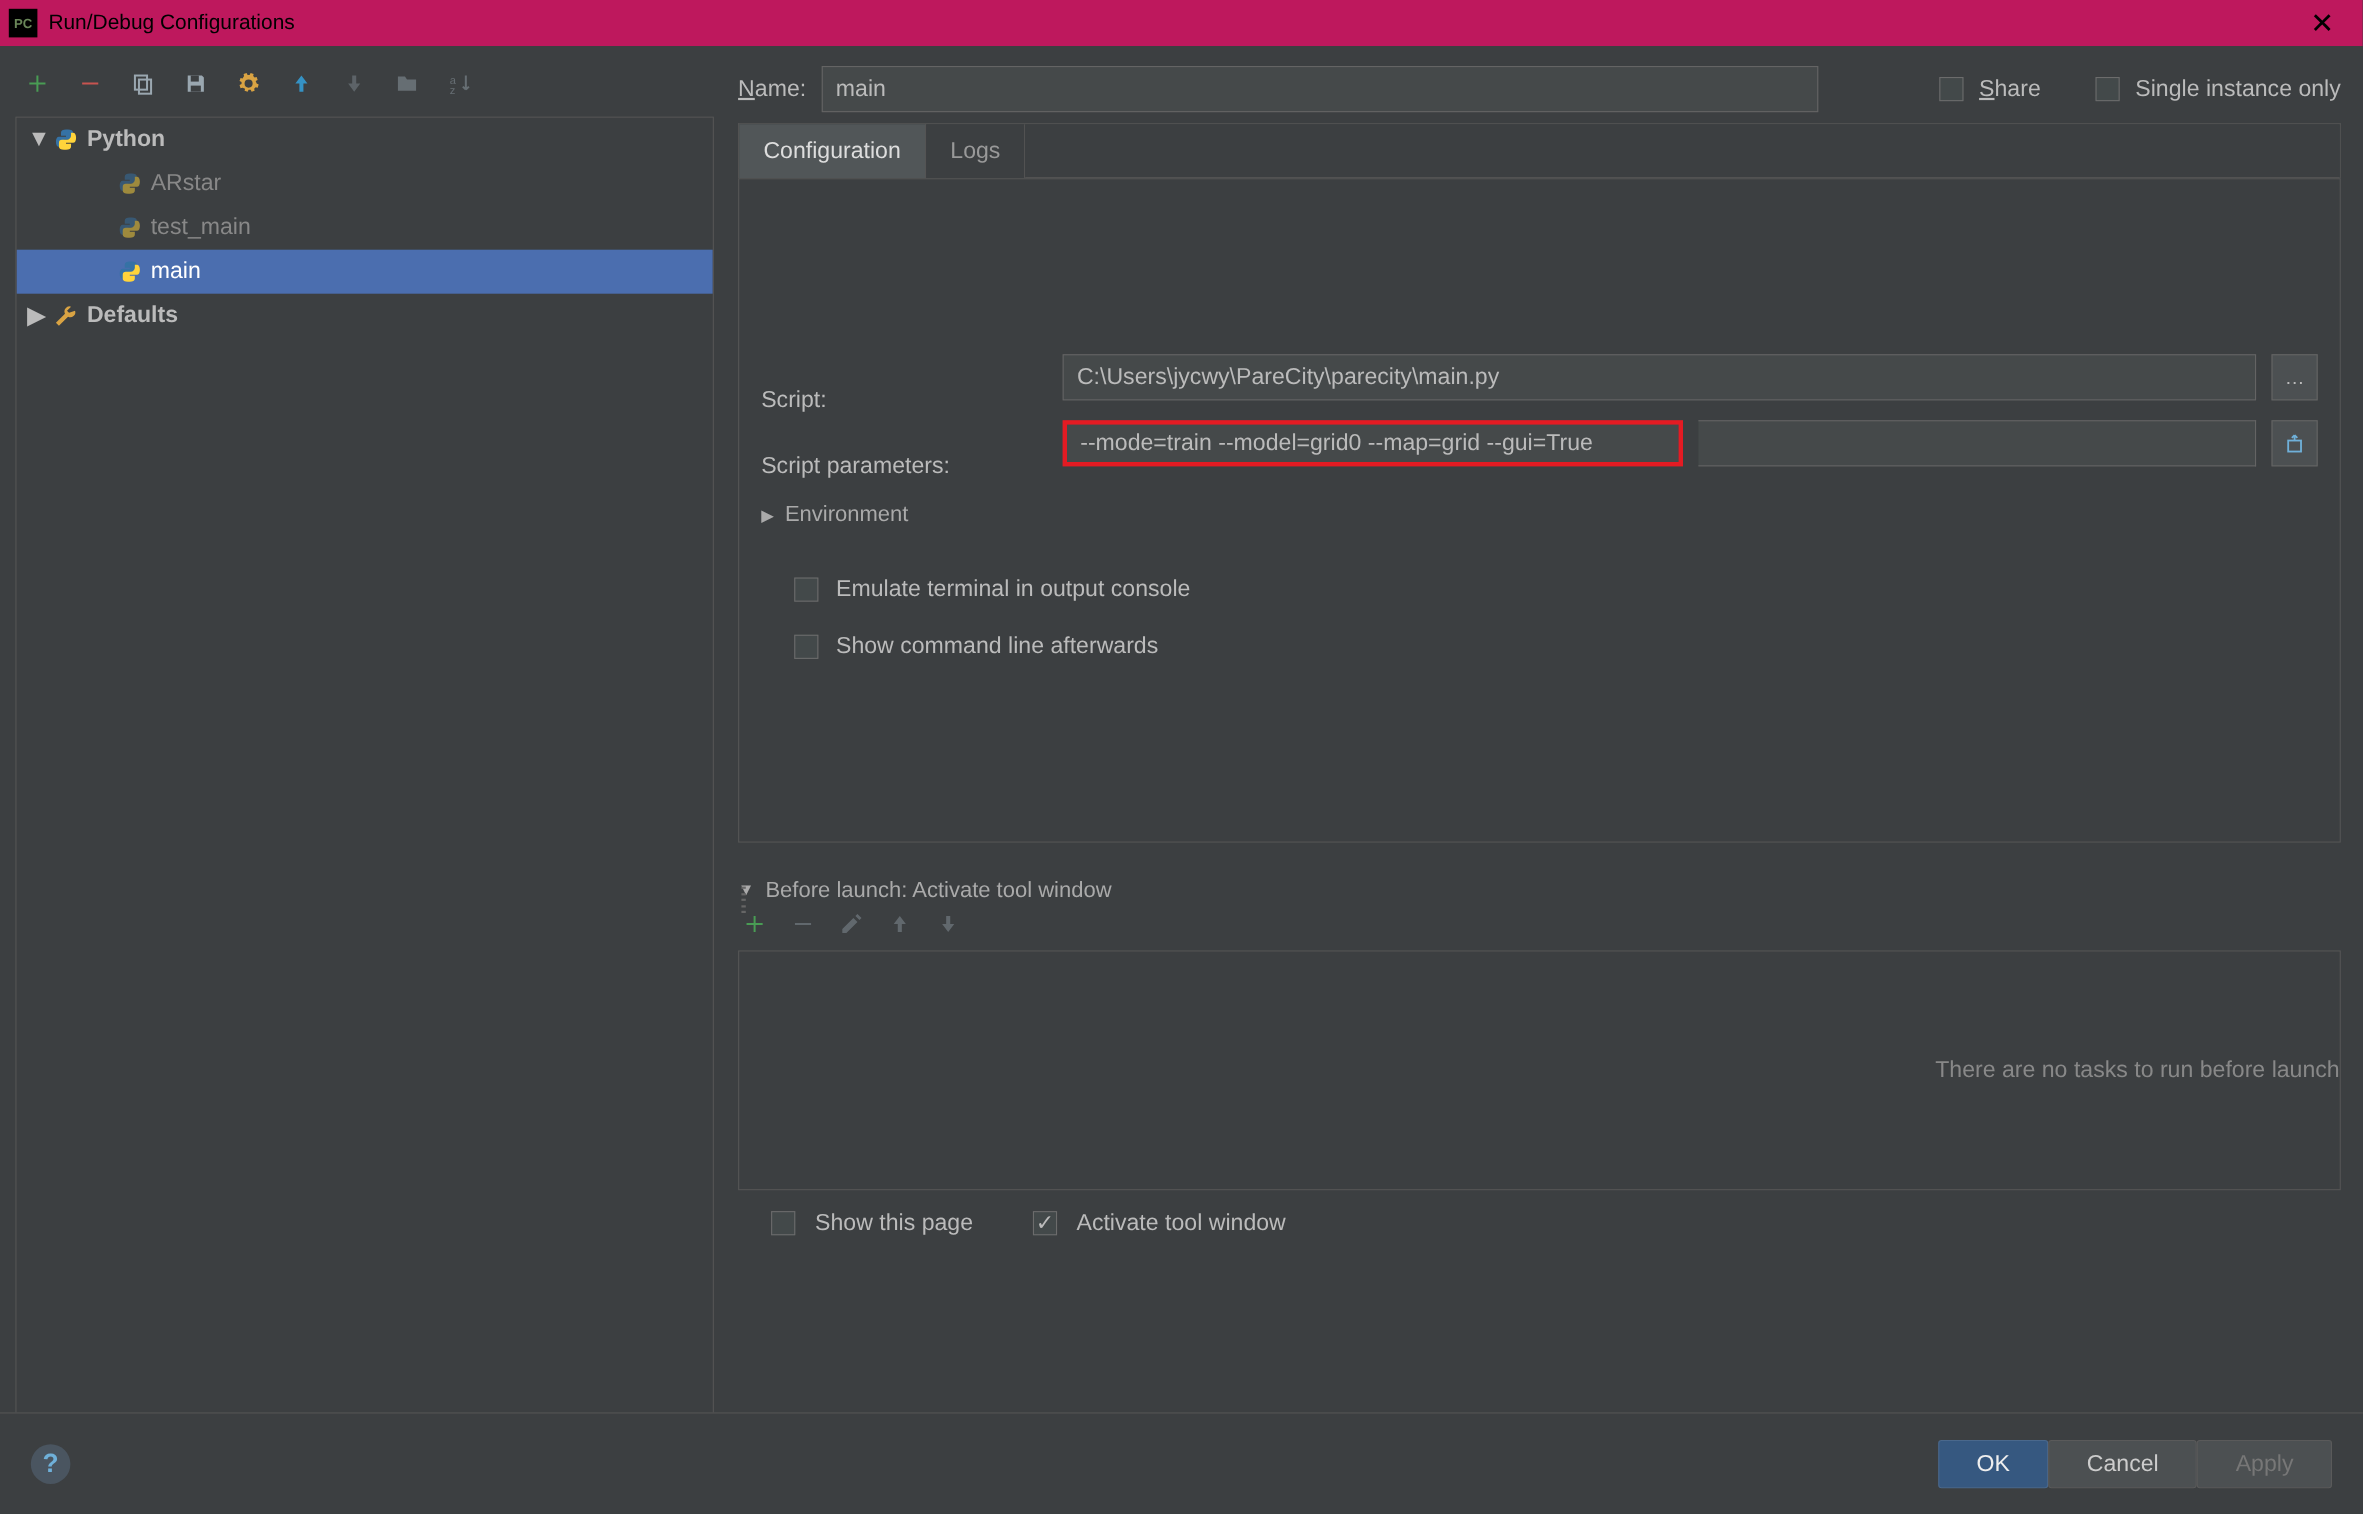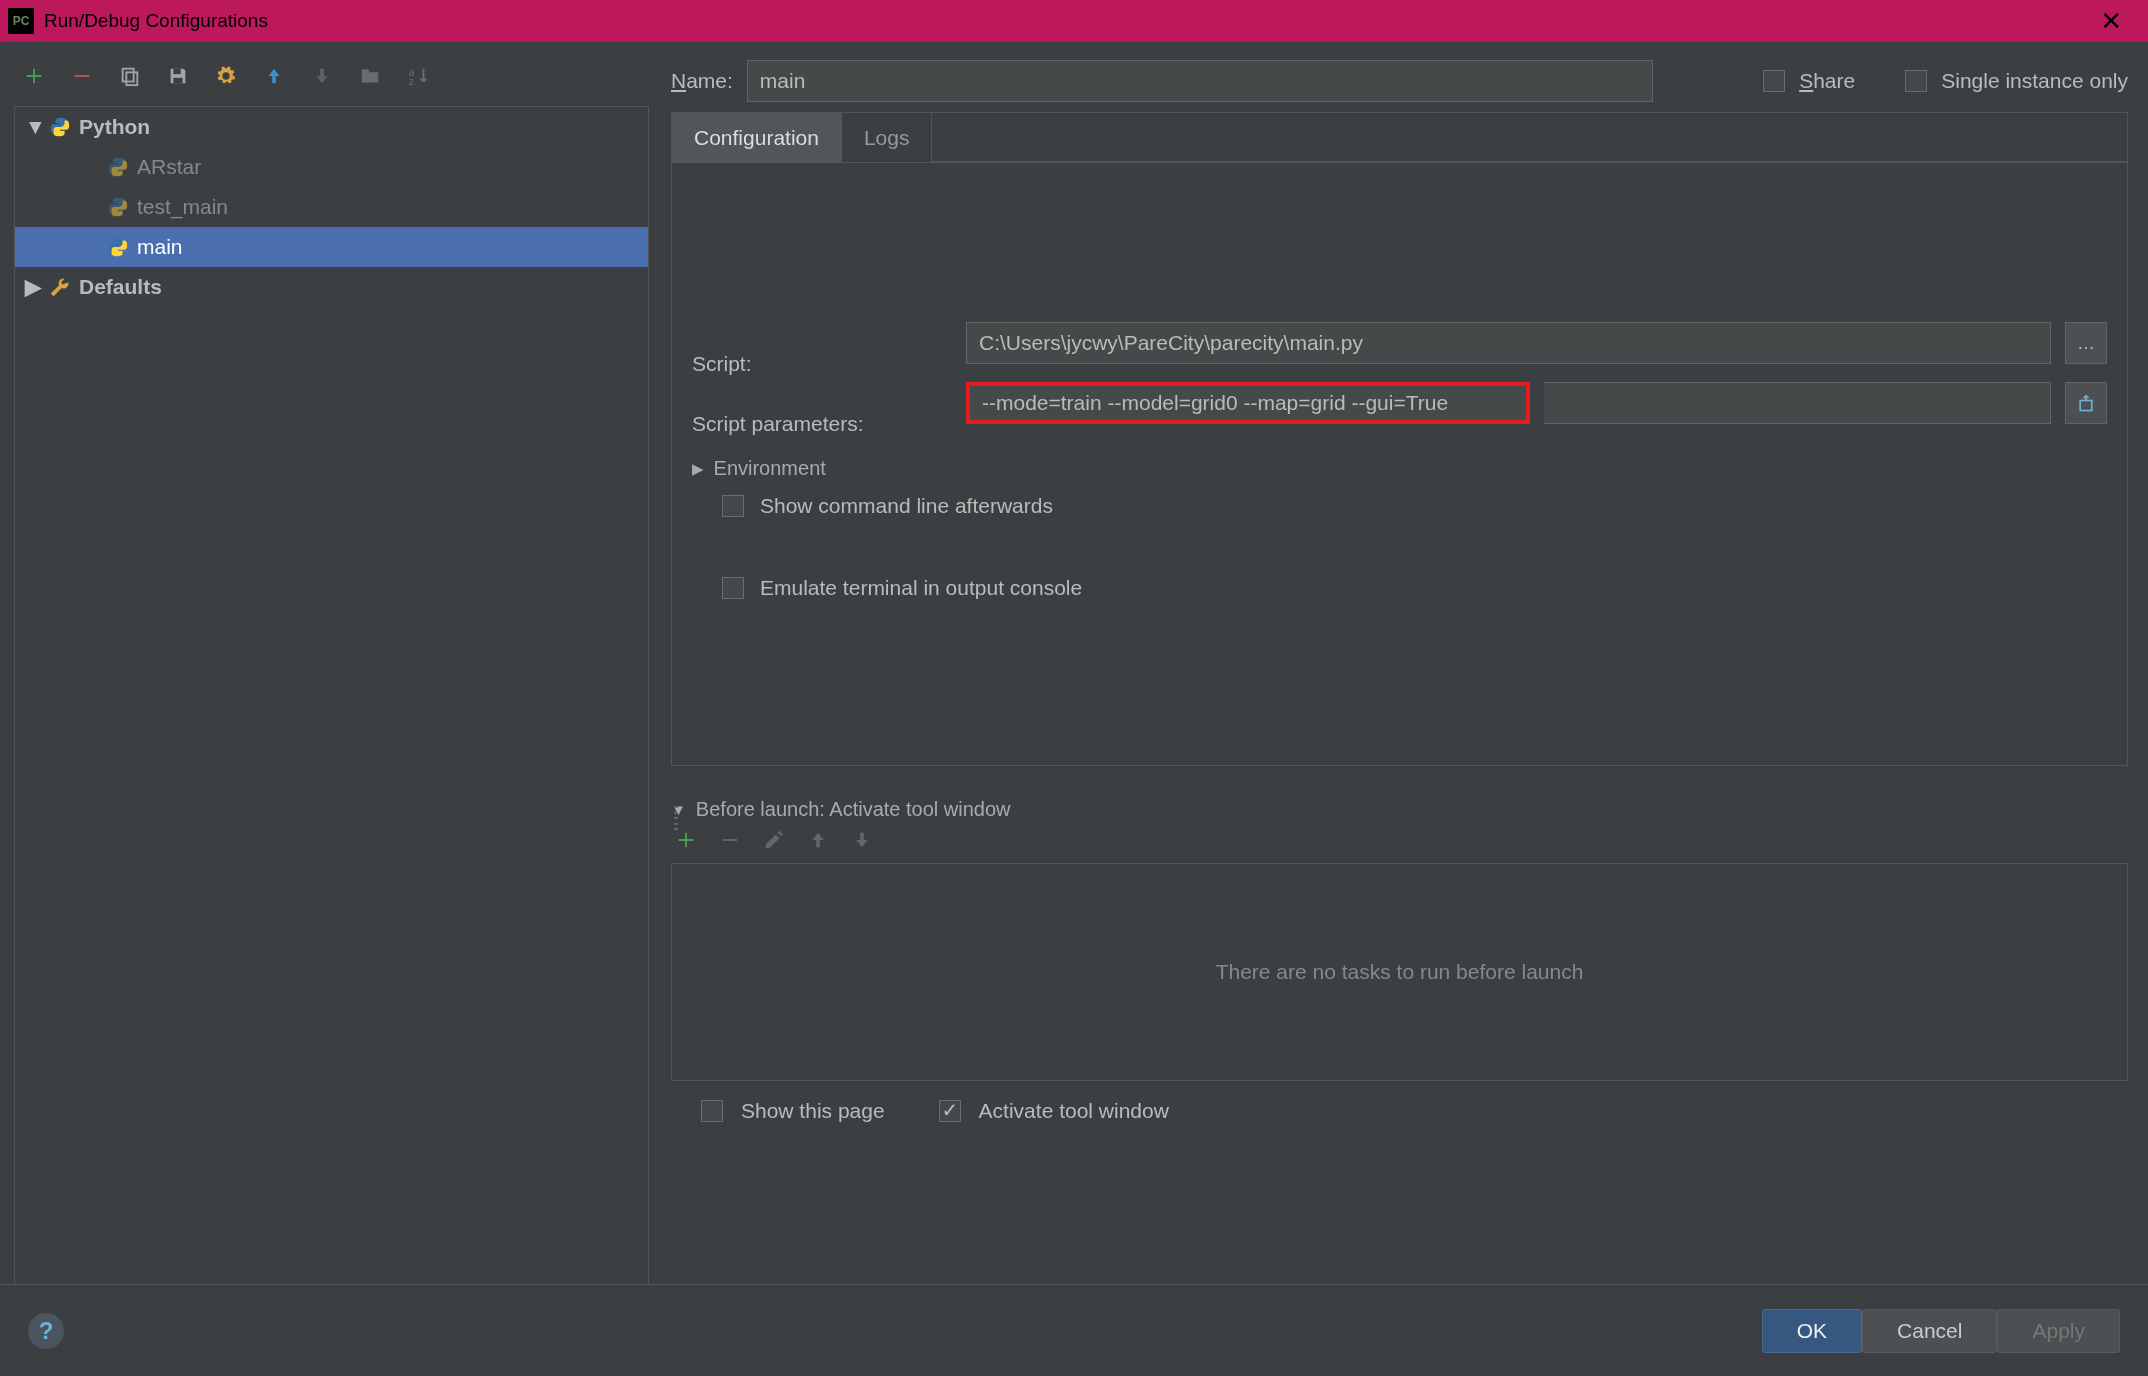--- a/index.html
+++ b/index.html
@@ -163,21 +163,21 @@
     position:absolute;left:0;top:640px;width:10px;height:30px;
     display:flex;flex-direction:column;justify-content:space-between;
     padding:3px 0;
   }
   .gripper span{height:2px;background:#666;margin-left:2px;margin-right:4px;}
   
   .bl-toolbar{display:flex;gap:22px;padding:8px 4px;}
   .bl-toolbar .ico{cursor:pointer;}
   .bl-box{
     border:1px solid #555;height:218px;
-    display:flex;align-items:center;justify-content:center;
+    display:flex;align-items:center;justify-content:flex-end;
     font-size:21px;color:#888;
   }
   .bottom-chk-row{
     display:flex;align-items:center;gap:18px;height:60px;
     padding-left:30px;font-size:21px;
   }
   
   .footer{
     position:absolute;left:0;right:0;bottom:0;height:92px;
     border-top:1px solid #555;
@@ -358,27 +358,27 @@
               <path d="M12 3v6m0-6l-3 3m3-3l3 3"></path>
             </svg>
         </span>
       </div>
 
       <div class="section-hdr" style="margin-top:24px">
         <span class="tri">▶</span>
         <span>Environment</span>
       </div>
 
+      <div class="chkrow" style="margin-top:30px">
+        <span class="chk"></span>
+        <span>Emulate terminal in output console</span>
+      </div>
       <div class="chkrow">
         <span class="chk"></span>
         <span>Show command line afterwards</span>
-      </div>
-      <div class="chkrow" style="margin-top:30px">
-        <span class="chk"></span>
-        <span>Emulate terminal in output console</span>
       </div>
     </div>
 
     <div style="height:20px"></div>
     <div class="section-hdr">
       <span class="tri">▼</span>
       <span><span class="u">B</span><span>efore launch: Activate tool window</span></span>
     </div>
     <div class="bl-toolbar">
       <span class="ico"><svg viewBox="0 0 24 24" width="22" height="22">

